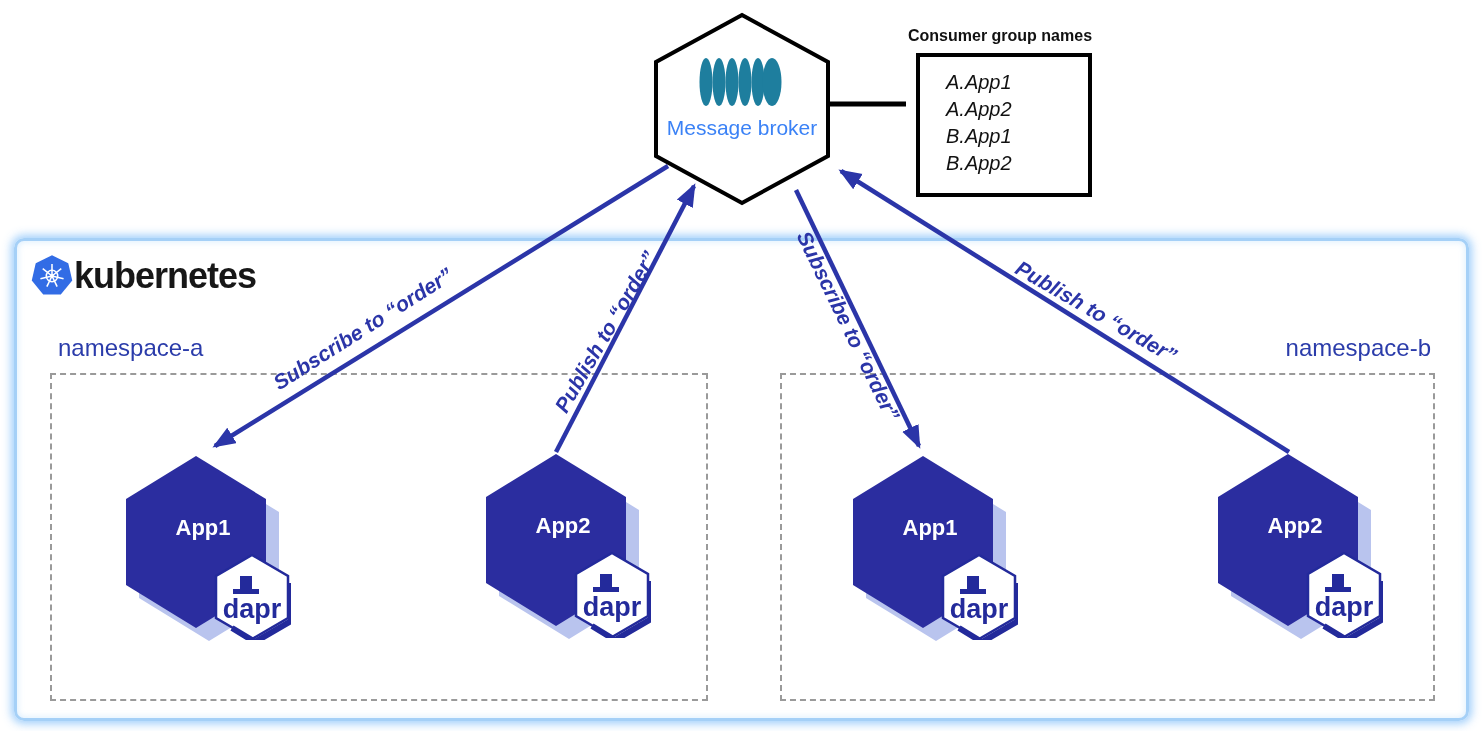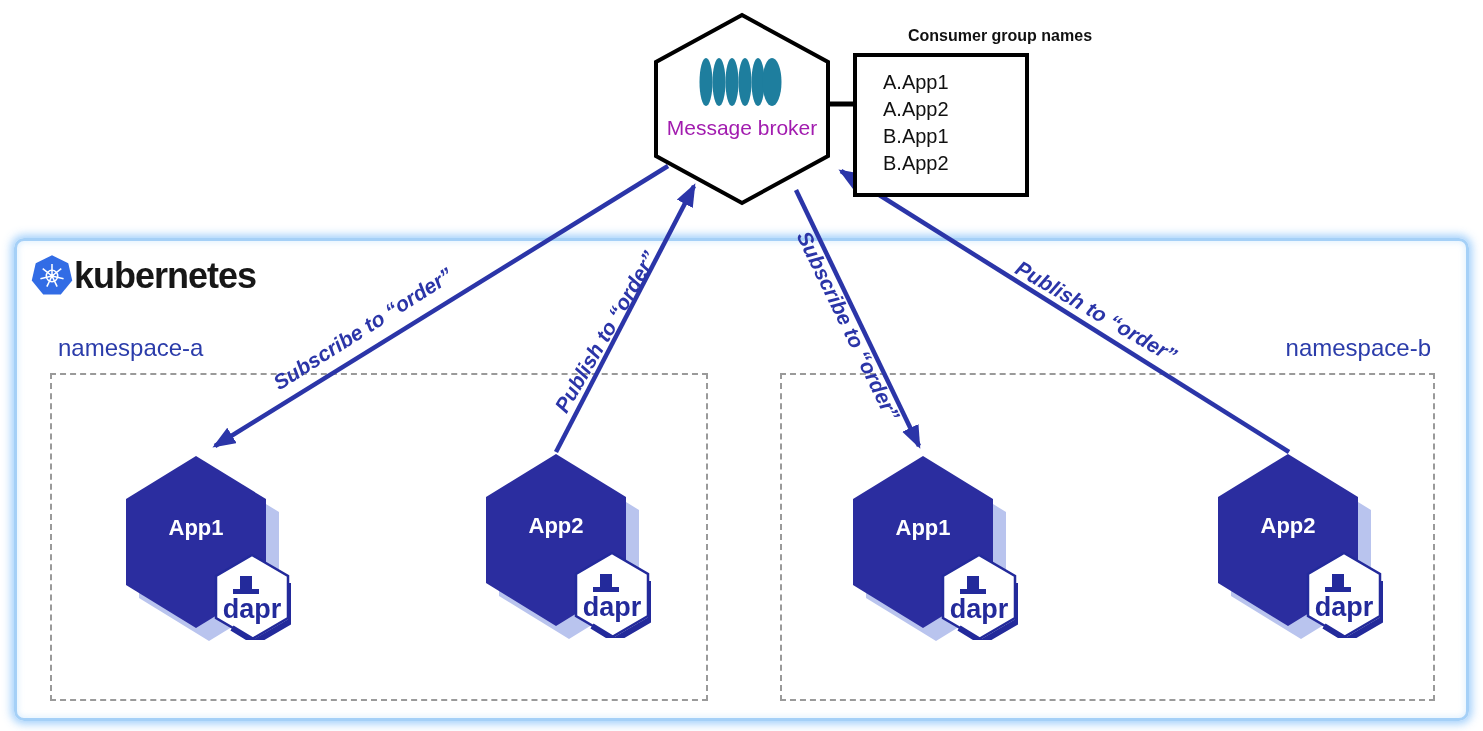--- a/index.html
+++ b/index.html
@@ -23,29 +23,29 @@
   .ns-label-a{left:58px;top:334px;}
   .ns-label-b{top:334px;right:52px;text-align:left;}
   
   .app{position:absolute;width:140px;height:172px;}
   .hex{position:absolute;left:0;top:0;width:140px;height:172px;
        clip-path:polygon(50% 0,100% 25%,100% 75%,50% 100%,0 75%,0 25%);}
   .hex-shadow{left:13px;top:13px;background:#b9c4ee;}
   .hex-main{background:#2b2d9f;}
   .app-label{
     position:absolute;left:0;top:42%;width:100%;transform:translateY(-50%);
-    text-align:center;color:#ffffff;font-size:22px;font-weight:600;
+    text-align:center;color:#ffffff;font-size:22px;font-weight:600;padding-left:7px;
   }
   .dapr-badge{position:absolute;left:87px;top:98px;width:78px;height:86px;}
   
   .broker-label{
     position:absolute;left:642px;top:116px;width:200px;text-align:center;
-    font-size:21px;color:#a21caf;
+    font-size:21px;color:#3b82f6;
   }
-  .consumer-box{position:absolute;left:853px;top:53px;width:168px;height:136px;border:4px solid #000;}
+  .consumer-box{position:absolute;left:916px;top:53px;width:168px;height:136px;border:4px solid #000;font-style:italic;}
   .consumer-title{position:absolute;left:908px;top:27px;font-size:16px;font-weight:600;color:#111;white-space:nowrap;}
   .consumer-list{list-style:none;margin:0;padding:12px 0 0 26px;}
   .consumer-list li{font-size:20px;line-height:27px;color:#111;}
   
   .arrow-label{
     position:absolute;white-space:nowrap;color:#2b35a8;
     font-size:21px;font-weight:600;font-style:italic;
   }
   .lbl-sub-a{left:363px;top:329px;transform:translate(-50%,-50%) rotate(-32.5deg);}
   .lbl-pub-a{left:606px;top:332px;transform:translate(-50%,-50%) rotate(-60deg);}

